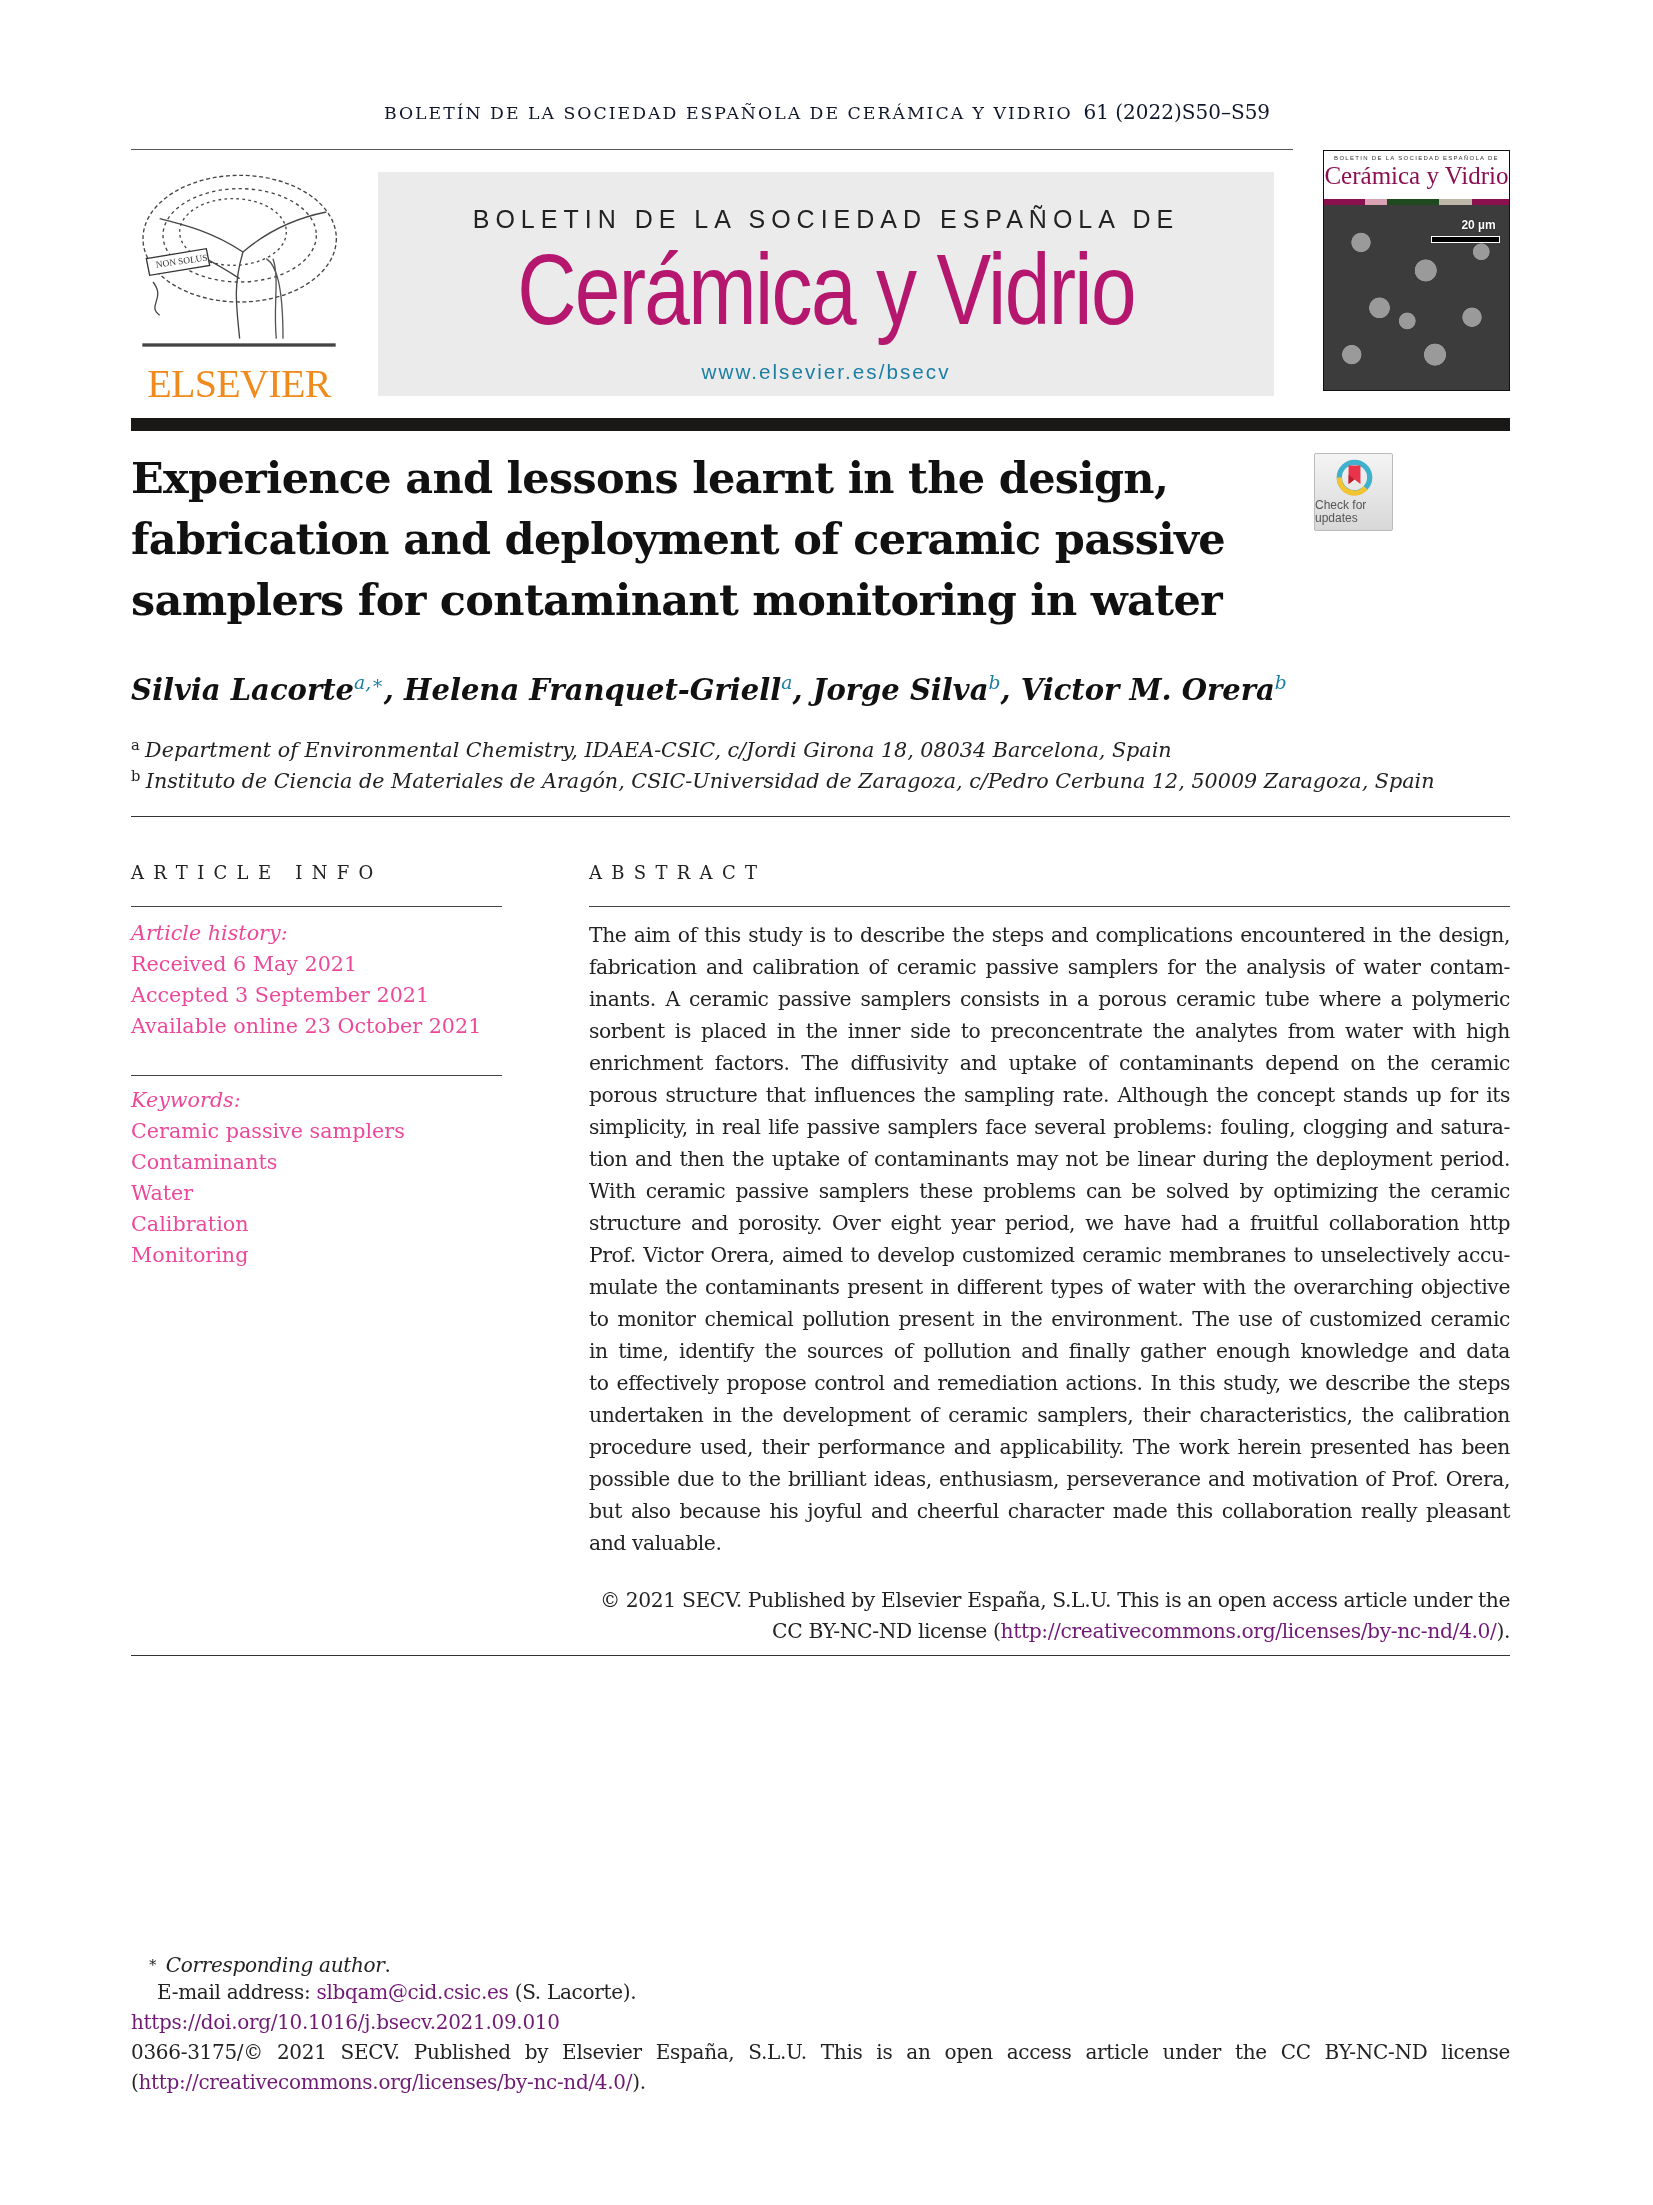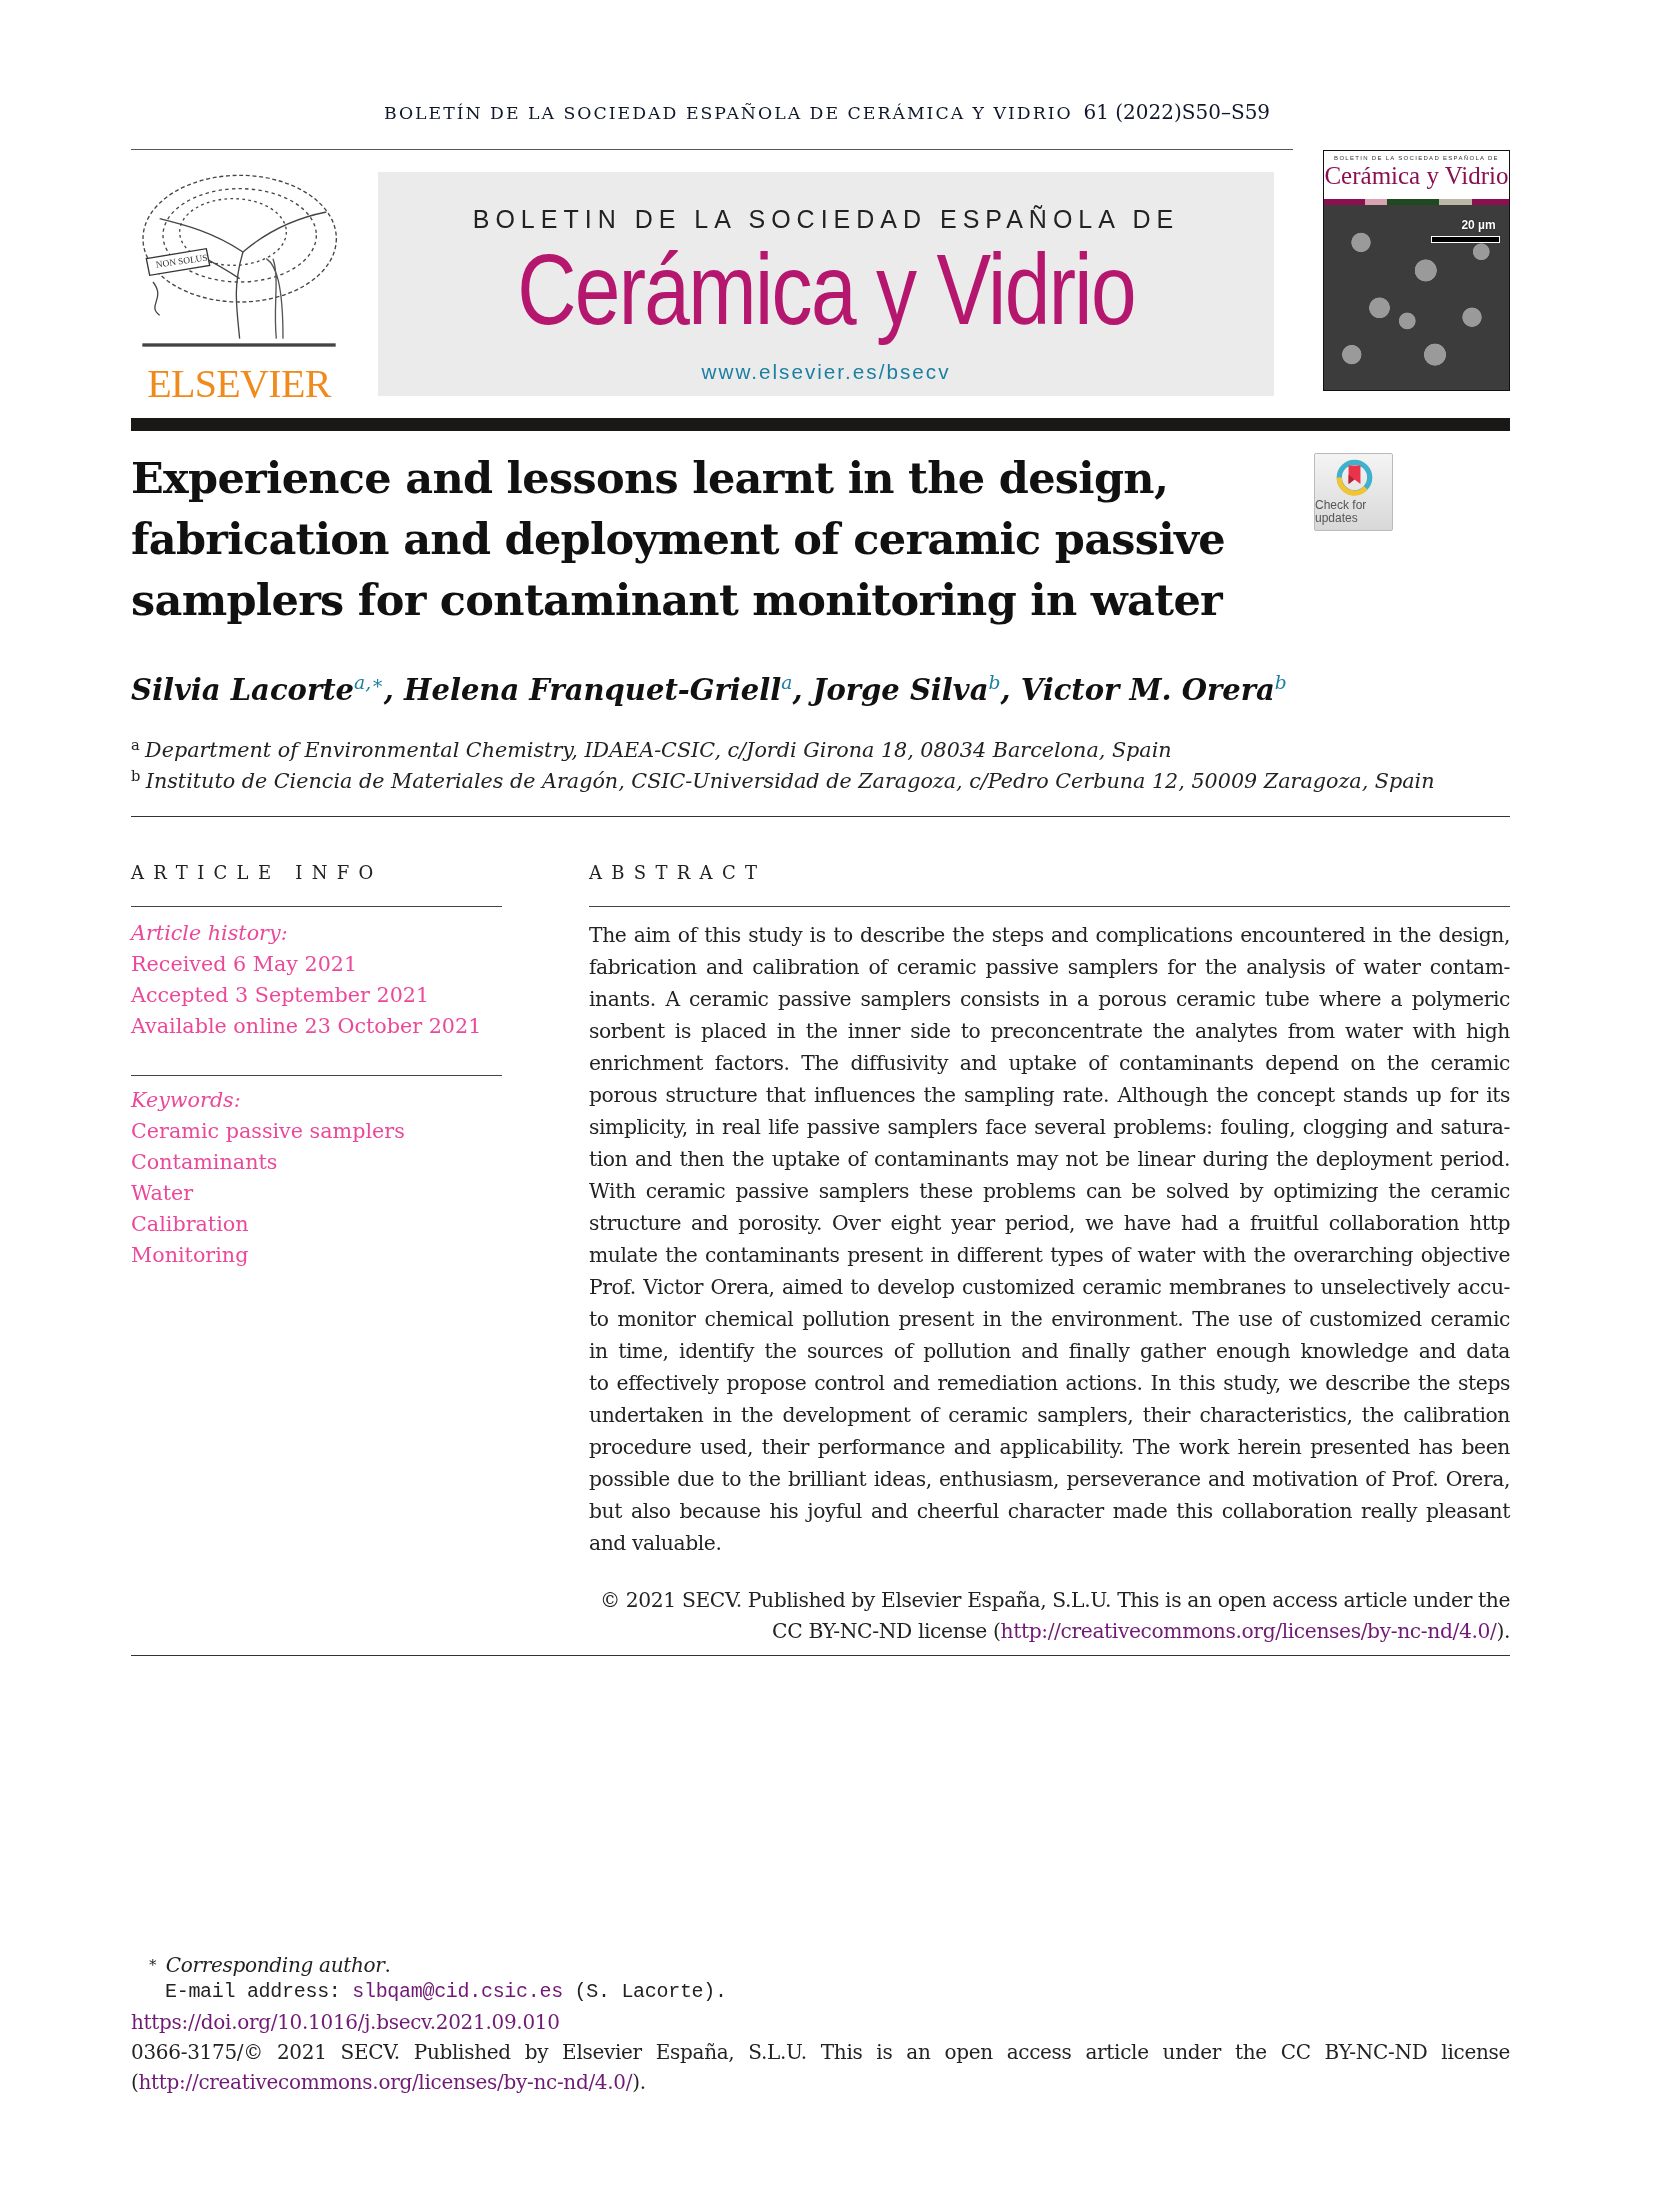--- a/index.html
+++ b/index.html
@@ -93,21 +93,21 @@
   #copyright { left: 589px; top: 1585px; width: 921px; font-family: "DejaVu Serif", serif; font-size: 20.3px; line-height: 31px;
     color: #222; text-align: right; letter-spacing: -0.4px; }
 
   #bottom-rule { left: 131px; top: 1655px; width: 1379px; height: 1.3px; background: #333; }
 
   
   .foot { font-family: "DejaVu Serif", serif; font-size: 20px; line-height: 30px; color: #222; white-space: nowrap; letter-spacing: -0.3px; }
   #fn-corr { left: 148px; top: 1947px; }
   #fn-corr .star { font-size: 14.7px; vertical-align: 5.3px; margin-right: 8px; }
   #fn-corr .it { font-style: italic; }
-  #fn-email { left: 165px; top: 1977px; font-family: Liberation Mono, monospace; }
+  #fn-email { left: 157px; top: 1977px; }
   #fn-doi { left: 131px; top: 2007px; }
   #fn-license { left: 131px; top: 2037px; width: 1379px; white-space: normal; text-align: justify; }
 </style>
 </head>
 <body>
 
 <div id="running-head" class="abs">
   <span class="jname">BOLETÍN DE LA SOCIEDAD ESPAÑOLA DE CERÁMICA Y VIDRIO</span>
   <span class="vol">61 (2022)S50–S59</span>
 </div>
@@ -212,22 +212,22 @@
   <span class="line">The aim of this study is to describe the steps and complications encountered in the design,</span>
   <span class="line">fabrication and calibration of ceramic passive samplers for the analysis of water contam-</span>
   <span class="line">inants. A ceramic passive samplers consists in a porous ceramic tube where a polymeric</span>
   <span class="line">sorbent is placed in the inner side to preconcentrate the analytes from water with high</span>
   <span class="line">enrichment factors. The diffusivity and uptake of contaminants depend on the ceramic</span>
   <span class="line">porous structure that influences the sampling rate. Although the concept stands up for its</span>
   <span class="line">simplicity, in real life passive samplers face several problems: fouling, clogging and satura-</span>
   <span class="line">tion and then the uptake of contaminants may not be linear during the deployment period.</span>
   <span class="line">With ceramic passive samplers these problems can be solved by optimizing the ceramic</span>
   <span class="line">structure and porosity. Over eight year period, we have had a fruitful collaboration http</span>
+  <span class="line">Prof. Victor Orera, aimed to develop customized ceramic membranes to unselectively accu-</span>
   <span class="line">mulate the contaminants present in different types of water with the overarching objective</span>
-  <span class="line">Prof. Victor Orera, aimed to develop customized ceramic membranes to unselectively accu-</span>
   <span class="line">to monitor chemical pollution present in the environment. The use of customized ceramic</span>
   <span class="line">in time, identify the sources of pollution and finally gather enough knowledge and data</span>
   <span class="line">to effectively propose control and remediation actions. In this study, we describe the steps</span>
   <span class="line">undertaken in the development of ceramic samplers, their characteristics, the calibration</span>
   <span class="line">procedure used, their performance and applicability. The work herein presented has been</span>
   <span class="line">possible due to the brilliant ideas, enthusiasm, perseverance and motivation of Prof. Orera,</span>
   <span class="line">but also because his joyful and cheerful character made this collaboration really pleasant</span>
   <span class="line last">and valuable.</span>
 </div>
 <div id="copyright" class="abs">

